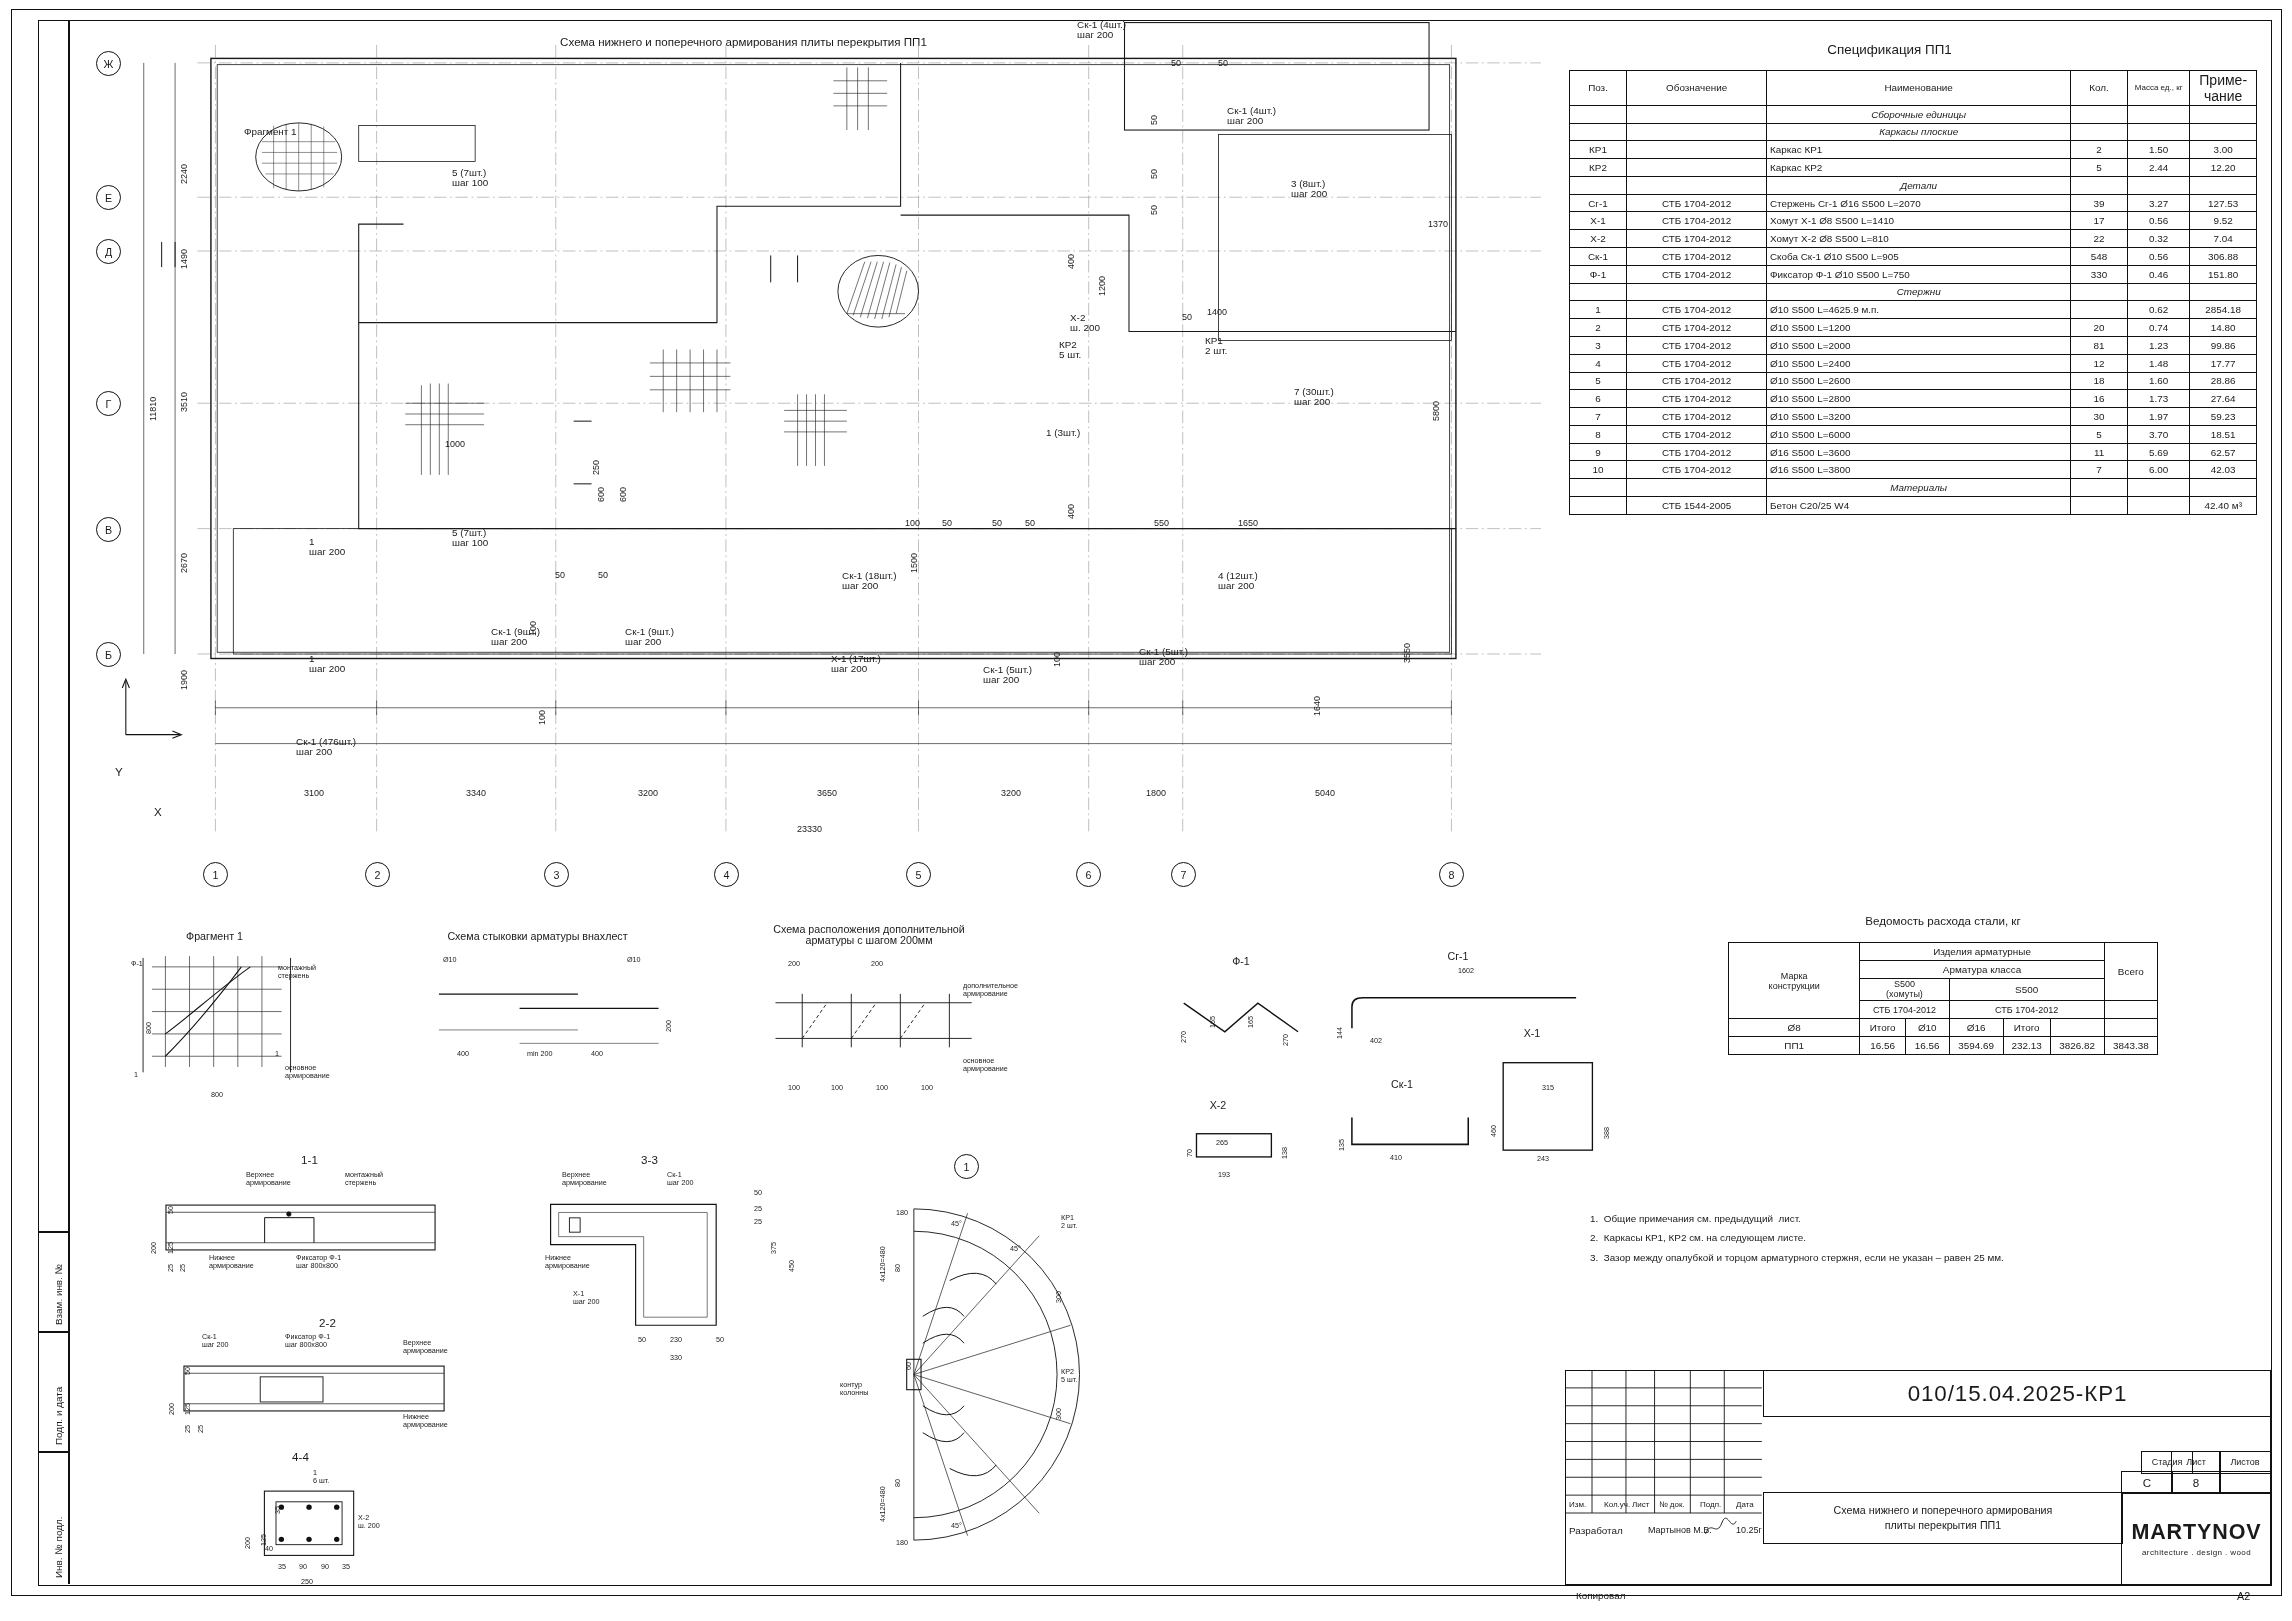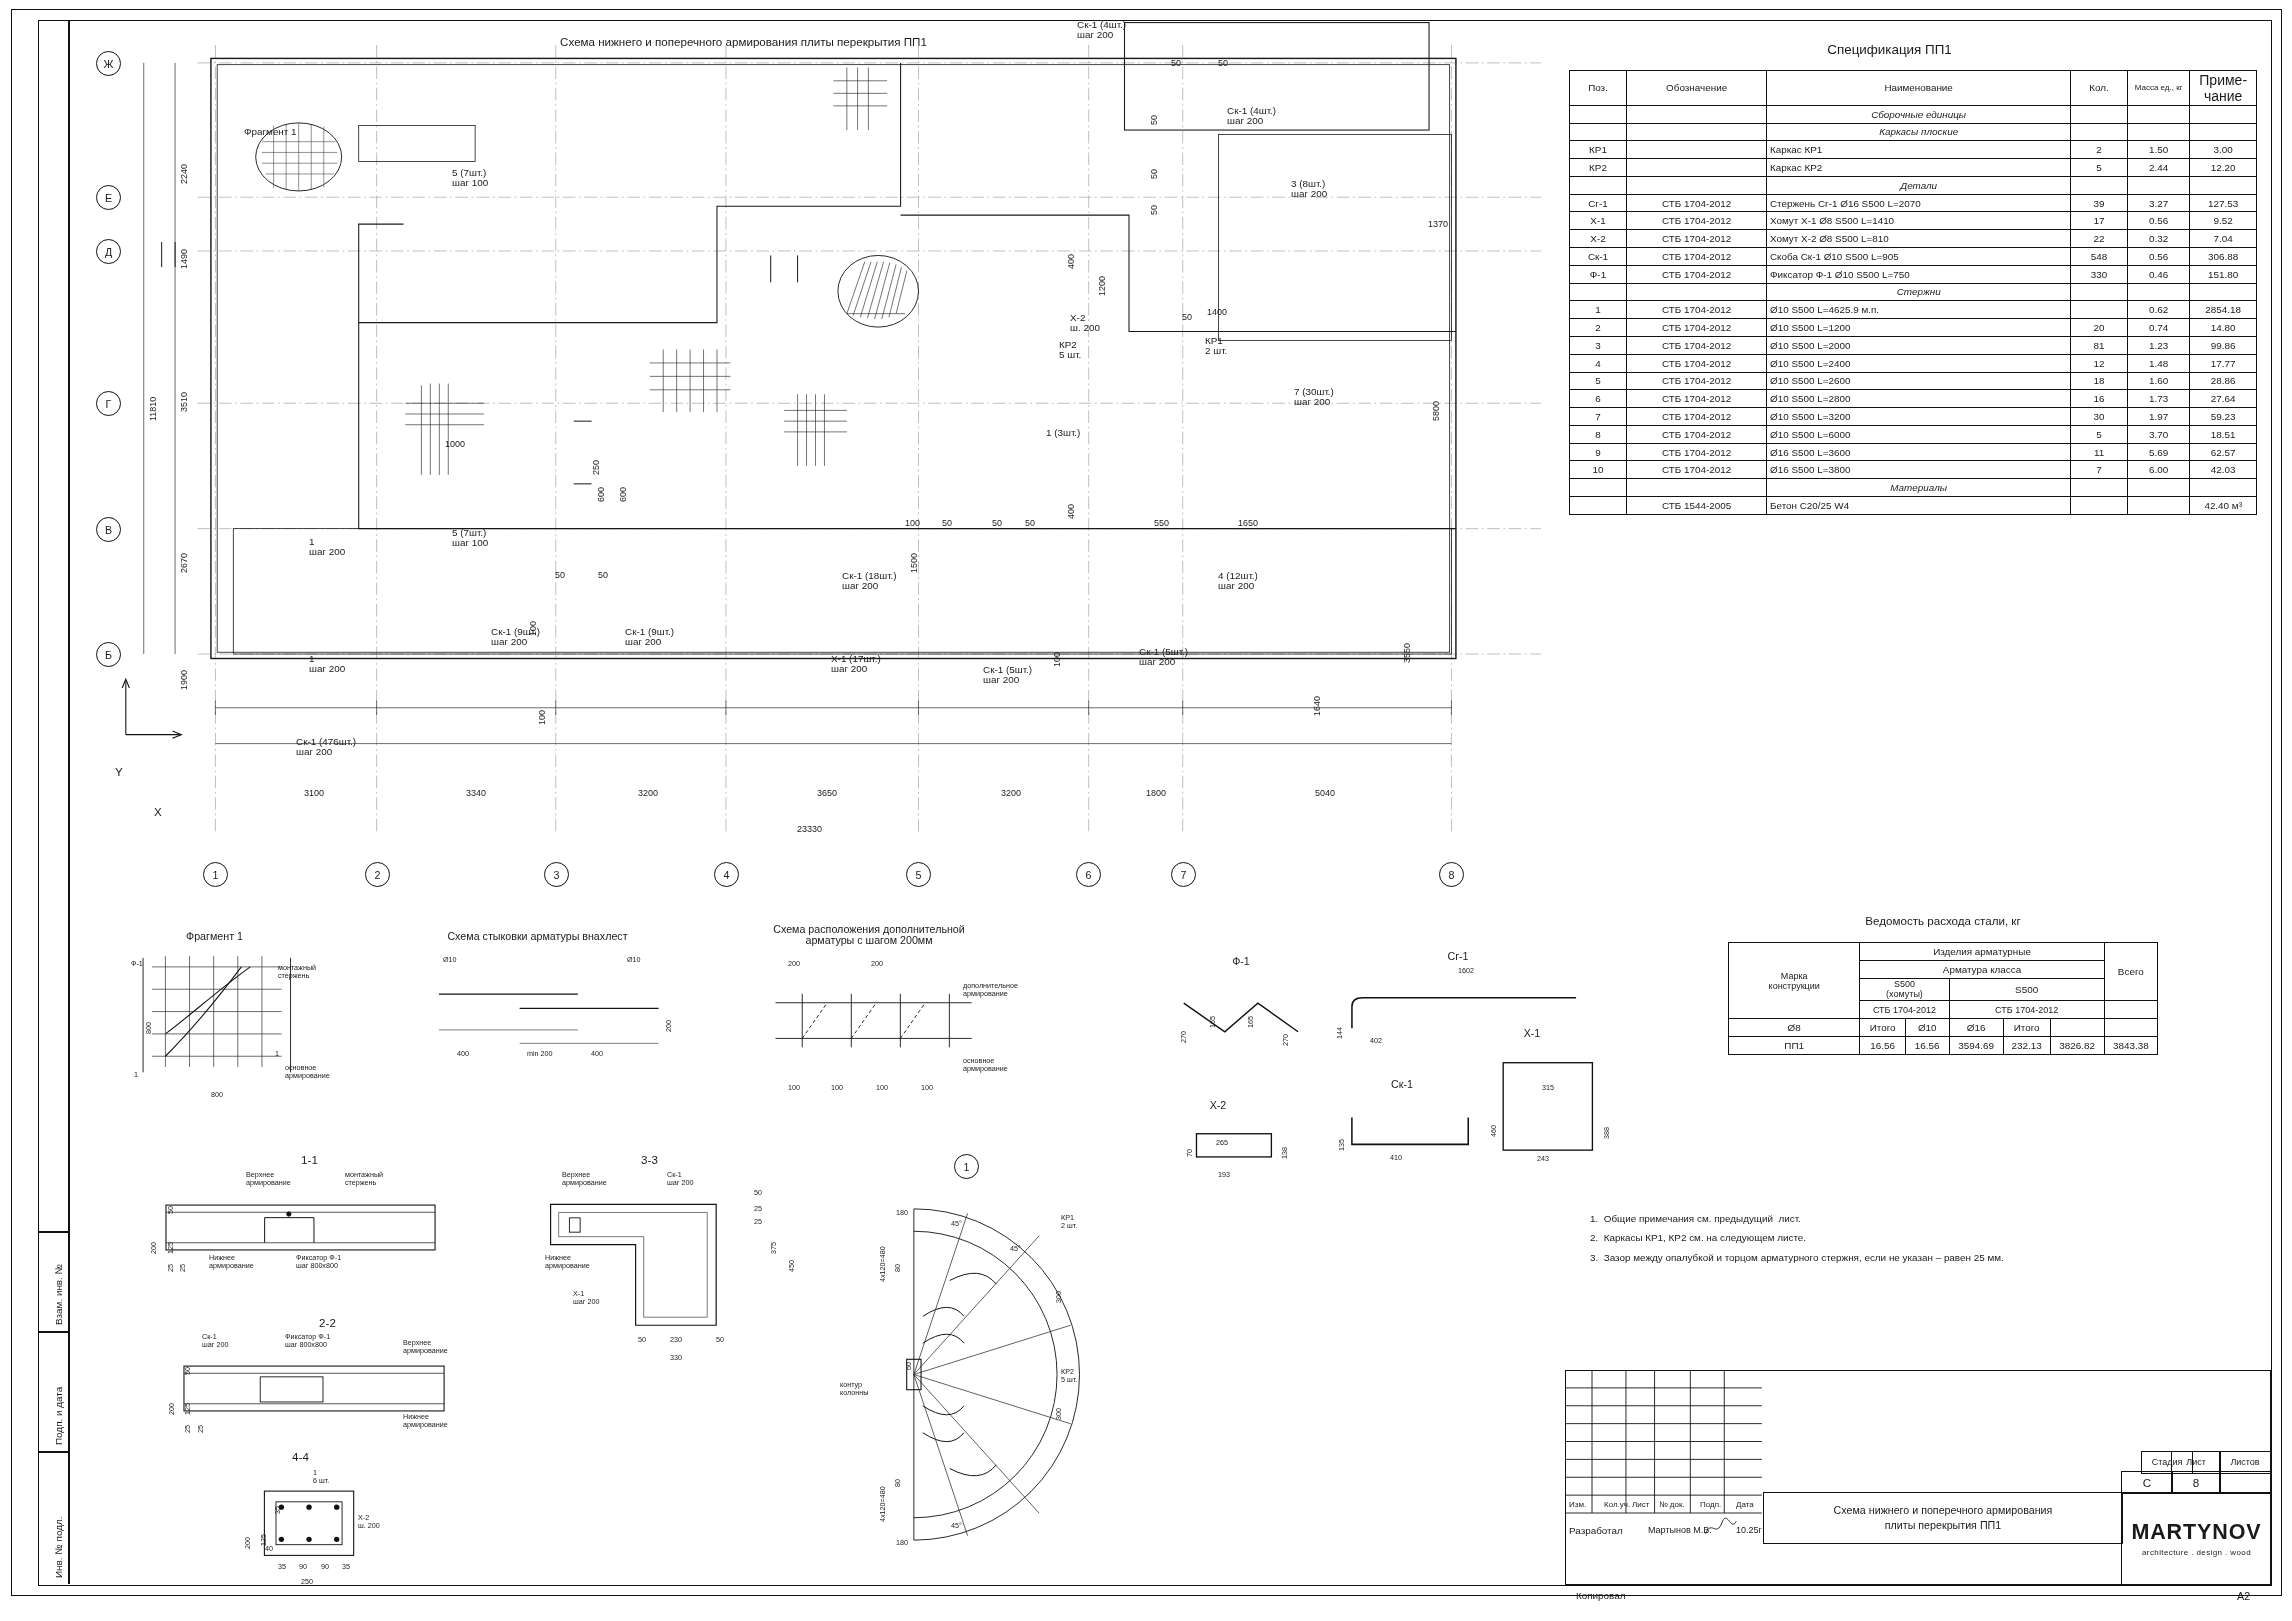--- a/index.html
+++ b/index.html
@@ -793,20 +793,21 @@
           <line x1="0" y1="160" x2="220" y2="160"></line>
         <line x1="30" y1="0" x2="30" y2="160"></line>
           <line x1="68" y1="0" x2="68" y2="160"></line>
         <line x1="100" y1="0" x2="100" y2="160"></line>
           <line x1="140" y1="0" x2="140" y2="160"></line>
         <line x1="178" y1="0" x2="178" y2="160"></line>
       </g>
     </svg>
   </div>
 
+  <div class="title-cell" style="left:1763px;top:1370px;width:507px;height:45px;font-size:22.4px;letter-spacing:0.9px;">010/15.04.2025-КР1</div>
 
 
 
   <div class="title-cell" style="left:2121px;top:1451px;width:50px;height:20.6px;font-size:9px;margin-left:20px;">Стадия</div>
   <div class="title-cell" style="left:2171px;top:1451px;width:48px;height:20.6px;font-size:9px;">Лист</div>
   <div class="title-cell" style="left:2219px;top:1451px;width:50px;height:20.6px;font-size:9px;">Листов</div>
   <div class="title-cell" style="left:2121px;top:1471px;width:50px;height:20.6px;font-size:11.6px;">С</div>
   <div class="title-cell" style="left:2171px;top:1471px;width:48px;height:20.6px;font-size:11.6px;">8</div>
   <div class="title-cell" style="left:2219px;top:1471px;width:50px;height:20.6px;font-size:11.6px;"></div>
 

